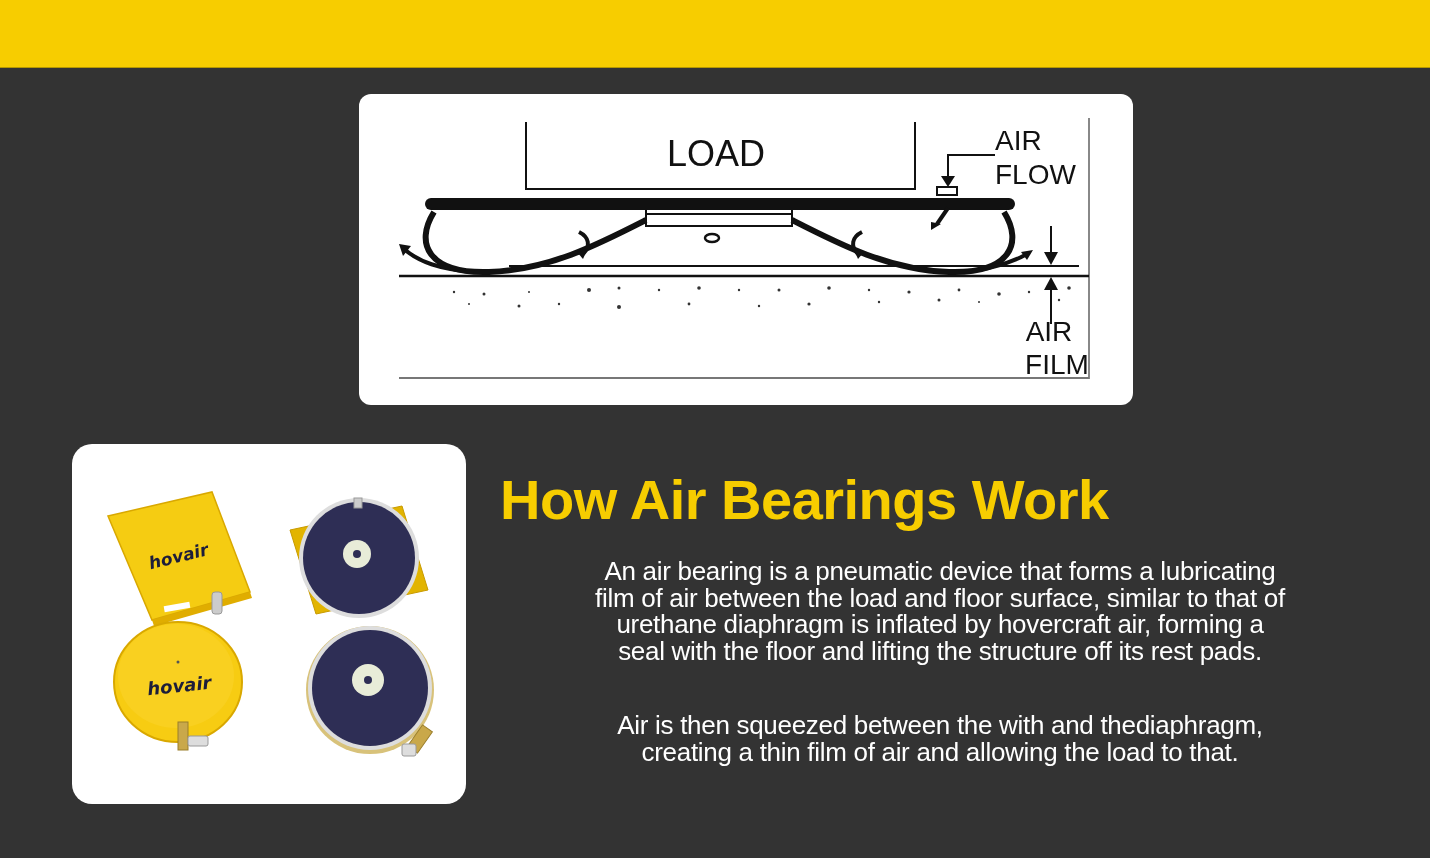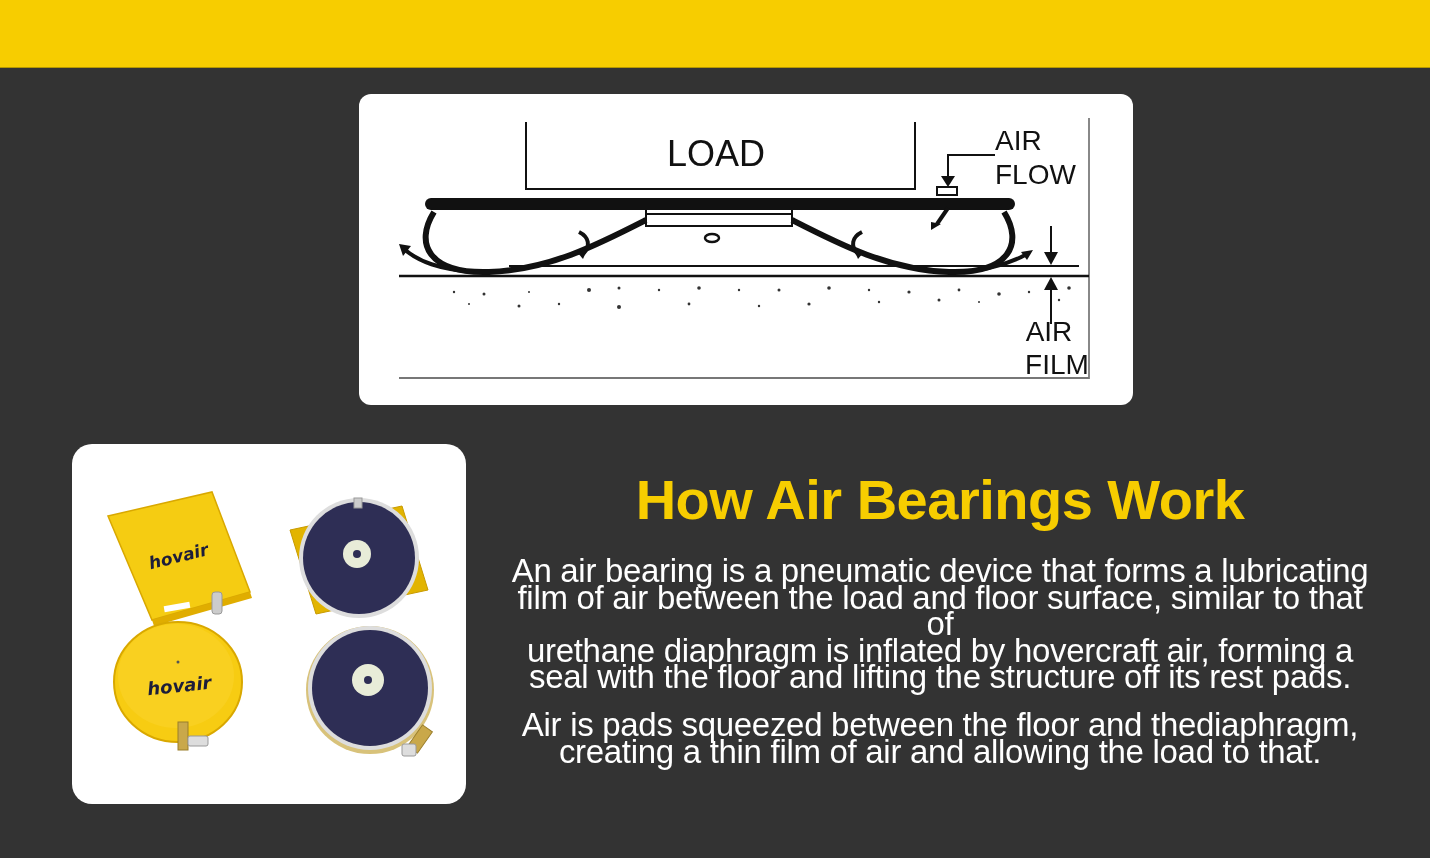--- a/index.html
+++ b/index.html
@@ -3,22 +3,22 @@
 <meta charset="utf-8">
 <style>
   * { box-sizing: border-box; margin: 0; padding: 0; }
   html, body { width: 1430px; height: 858px; overflow: hidden; }
   body { background: #333333; font-family: "DejaVu Sans", sans-serif; position: relative; }
   .top-bar { position: absolute; left: 0; top: 0; width: 1430px; height: 68px; background: #f7cd00; border-bottom: 1px solid #b59800; }
   .diagram-card { position: absolute; left: 359px; top: 94px; width: 774px; height: 311px; background: #fff; border-radius: 12px; overflow: hidden; }
   .diagram-card svg { position: absolute; left: 0; top: 0; }
   .photo-card { position: absolute; left: 72px; top: 444px; width: 394px; height: 360px; background: #fff; border-radius: 20px; overflow: hidden; }
   .photo-card svg { position: absolute; left: 0; top: 0; }
-  .title { position: absolute; left: 500px; top: 462px; width: 880px; text-align: center; color: #f7cd00; font-family: "Liberation Sans", sans-serif; font-weight: bold; font-size: 56px; letter-spacing: -0.5px; line-height: 76px; }
-  .body-text { position: absolute; left: 500px; width: 880px; text-align: center; color: #ffffff; font-family: "Liberation Sans", sans-serif; font-size: 33px; line-height: 26.5px; letter-spacing: -0.3px; }
+  .title { position: absolute; left: 500px; top: 462px; width: 880px; text-align: left; color: #f7cd00; font-family: "Liberation Sans", sans-serif; font-weight: bold; font-size: 56px; letter-spacing: -0.5px; line-height: 76px; }
+  .body-text { position: absolute; left: 500px; width: 880px; text-align: center; color: #ffffff; font-family: "Liberation Sans", sans-serif; font-size: 26px; line-height: 26.5px; letter-spacing: -0.3px; }
   .p1 { top: 558px; }
   .p2 { top: 712px; }
   .p1 span, .p2 span { display: block; }
 </style>
 </head>
 <body>
 
 <div class="top-bar"></div>
 
 <div class="diagram-card">
@@ -137,15 +137,15 @@
 <div class="title">How Air Bearings Work</div>
 
 <div class="body-text p1">
   <span>An air bearing is a pneumatic device that forms a lubricating</span>
   <span>film of air between the load and floor surface, similar to that of</span>
   <span>urethane diaphragm is inflated by hovercraft air, forming a</span>
   <span>seal with the floor and lifting the structure off its rest pads.</span>
 </div>
 
 <div class="body-text p2">
-  <span>Air is pads squeezed between the floor and thediaphragm,</span>
+  <span>Air is then squeezed between the with and thediaphragm,</span>
   <span>creating a thin film of air and allowing the load to that.</span>
 </div>
 
 </body></html>

